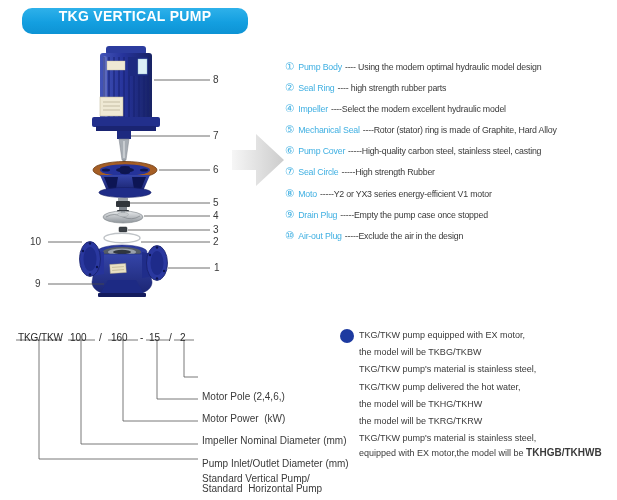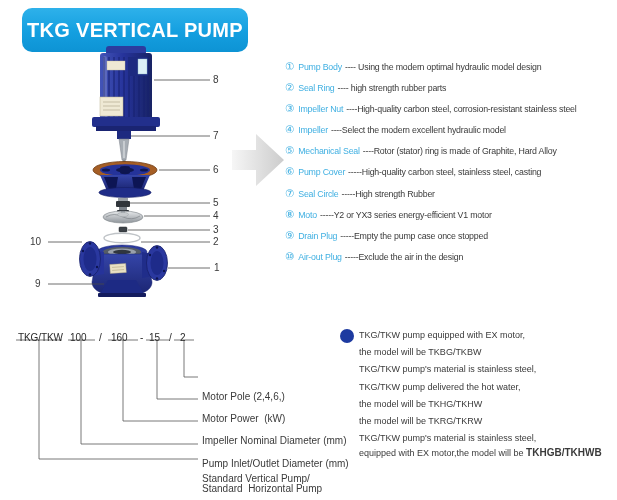--- a/index.html
+++ b/index.html
@@ -1,24 +1,24 @@
 <!DOCTYPE html>
 <html><head>
 <meta charset="utf-8">
 <style>
   html,body{margin:0;padding:0;}
   body{
     width:617px;height:500px;position:relative;overflow:hidden;
     background:#ffffff;font-family:"Liberation Sans",sans-serif;color:#3a3a3a;
   }
   .banner{
-    position:absolute;left:22px;top:8px;width:226px;height:44px;
+    position:absolute;left:22px;top:8px;width:226px;height:26px;
     background:linear-gradient(180deg,#2eb1ea 0%,#149fe0 55%,#0d93d4 100%);
-    border-radius:10px;display:flex;align-items:center;justify-content:center;
-    color:#ffffff;font-weight:bold;font-size:20px;letter-spacing:.3px;
+    border-radius:10px;display:flex;align-items:flex-start;justify-content:center;
+    color:#ffffff;font-weight:bold;font-size:14px;letter-spacing:.3px;
   }
   .svg-layer{position:absolute;left:0;top:0;}
   .callout{
     position:absolute;font-size:10px;color:#3a3a3a;line-height:1;
     transform:translateY(-50%);white-space:nowrap;
   }
   #parts-list{position:absolute;left:285px;top:56px;}
   .part-item{height:21.1px;line-height:21.1px;white-space:nowrap;font-size:8.8px;letter-spacing:-.2px;color:#3a3a3a;}
   .pnum{color:#41b0e2;font-size:10.5px;margin-right:4px;}
   .pname{color:#41b0e2;}
@@ -197,21 +197,20 @@
     <span class="callout" style="left: 213px; top: 230px;">3</span>
     <span class="callout" style="left: 213px; top: 242px;">2</span>
     <span class="callout" style="left: 214px; top: 268px;">1</span>
     <span class="callout" style="left: 30px; top: 242px;">10</span>
     <span class="callout" style="left: 35px; top: 284px;">9</span>
   </div>
 
 <div id="parts-list">
     <div class="part-item"><span class="pnum">①</span><span class="pname">Pump Body</span><span class="pdesc">---- Using the modern optimal hydraulic model design</span></div>
     <div class="part-item"><span class="pnum">②</span><span class="pname">Seal Ring</span><span class="pdesc">---- high strength rubber parts</span></div>
-    <div class="part-item"><span class="pnum">③</span><span class="pname">Impeller Nut</span><span class="pdesc">----High-quality carbon steel, corrosion-resistant stainless steel</span></div>
     <div class="part-item"><span class="pnum">④</span><span class="pname">Impeller</span><span class="pdesc">----Select the modern excellent hydraulic model</span></div>
     <div class="part-item"><span class="pnum">⑤</span><span class="pname">Mechanical Seal</span><span class="pdesc">----Rotor (stator) ring is made of Graphite, Hard Alloy</span></div>
     <div class="part-item"><span class="pnum">⑥</span><span class="pname">Pump Cover</span><span class="pdesc">-----High-quality carbon steel, stainless steel, casting</span></div>
     <div class="part-item"><span class="pnum">⑦</span><span class="pname">Seal Circle</span><span class="pdesc">-----High strength Rubber</span></div>
     <div class="part-item"><span class="pnum">⑧</span><span class="pname">Moto</span><span class="pdesc">-----Y2 or YX3 series energy-efficient V1 motor</span></div>
     <div class="part-item"><span class="pnum">⑨</span><span class="pname">Drain Plug</span><span class="pdesc">-----Empty the pump case once stopped</span></div>
     <div class="part-item"><span class="pnum">⑩</span><span class="pname">Air-out Plug</span><span class="pdesc">-----Exclude the air in the design</span></div>
   </div>
 
 <div>

